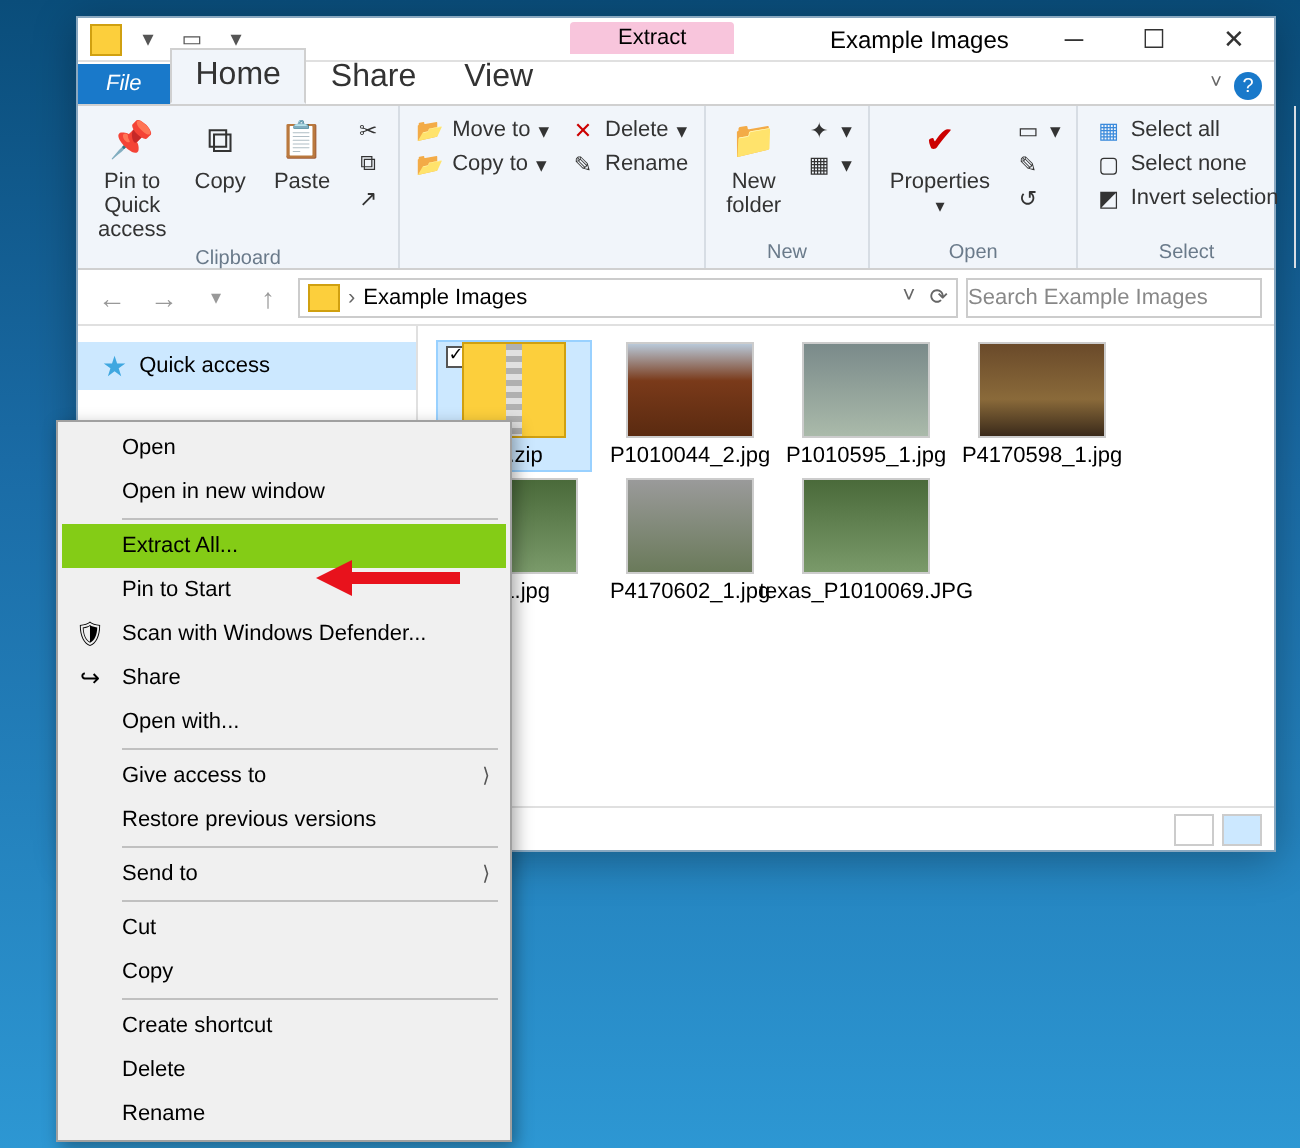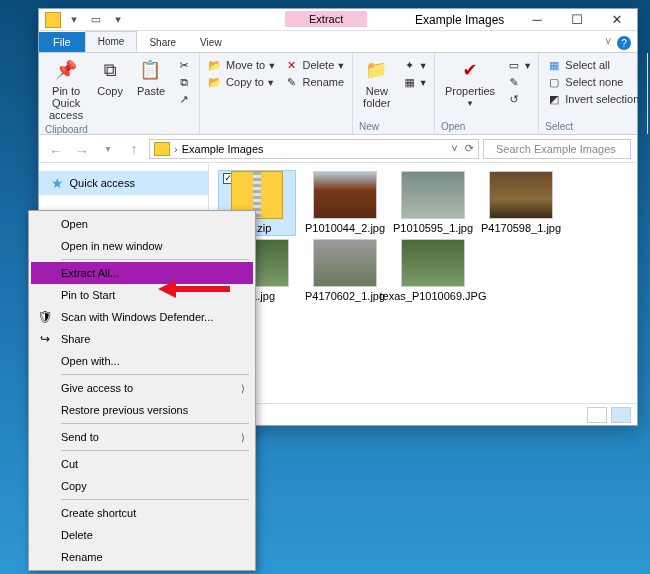--- a/index.html
+++ b/index.html
@@ -7,60 +7,60 @@
 .window { position: absolute; left: 38px; top: 8px; width: 600px; height: 418px; background: #fff; border: 1px solid #8aa8c0; box-shadow: 0 4px 20px rgba(0,0,0,0.3); }
 .titlebar { height: 22px; background: #fff; border-bottom: 1px solid #e0e0e0; display: flex; align-items: center; }
 .qat { display: flex; align-items: center; gap: 4px; padding-left: 6px; }
 .qat-icon { width: 16px; height: 16px; background: #fccf3c; border: 1px solid #d0a010; }
 .qat-item { width: 18px; height: 18px; display: flex; align-items: center; justify-content: center; color: #555; }
 .extract-tab-header { position: absolute; left: 246px; top: 2px; background: #f8c5dc; padding: 2px 24px; font-size: 11px; border-top-left-radius: 2px; border-top-right-radius: 2px; }
 .window-title { position: absolute; left: 376px; top: 4px; font-size: 12px; }
 .win-controls { display: flex; margin-left: auto; }
 .win-btn { width: 40px; height: 22px; display: flex; align-items: center; justify-content: center; font-size: 13px; color: #333; }
 .tabbar { height: 22px; display: flex; align-items: flex-end; padding-left: 0; border-bottom: 1px solid #d0d0d0; background: #fff; }
-.tab-file { background: #1979ca; color: #fff; padding: 4px 14px; font-size: 11px; }
-.tab { padding: 4px 12px; color: #333; font-size: 10px; }
+.tab-file { background: #1979ca; color: #fff; padding: 4px 14px; font-size: 11px; font-style: italic; }
+.tab { padding: 4px 12px; color: #333; font-size: 16px; }
 .tab-home { border: 1px solid #d0d0d0; border-bottom: 1px solid #f1f5fa; background: #f1f5fa; }
 .ribbon { height: 82px; background: #f1f5fa; border-bottom: 1px solid #d0d0d0; display: flex; }
 .ribbon-group { border-right: 1px solid #d7dde4; padding: 4px 6px 2px; display: flex; flex-direction: column; justify-content: space-between; }
-.ribbon-group-label { text-align: left; color: #6a7a8a; font-size: 10px; padding-top: 1px; }
+.ribbon-group-label { text-align: center; color: #6a7a8a; font-size: 10px; padding-top: 1px; }
 .ribbon-row { display: flex; gap: 6px; }
 .big-btn { display: flex; flex-direction: column; align-items: center; gap: 2px; padding: 2px 4px; color: #333; font-size: 10px; text-align: center; line-height: 1.1; }
 .big-btn .ic { width: 24px; height: 24px; display: flex; align-items: center; justify-content: center; font-size: 18px; }
 .small-row { display: flex; align-items: center; gap: 4px; color: #333; font-size: 10.5px; padding: 1px 2px; white-space: nowrap; }
 .small-row .ic { width: 14px; height: 14px; display: flex; align-items: center; justify-content: center; font-size: 11px; }
 .col { display: flex; flex-direction: column; gap: 1px; }
 .helpbtn { position: absolute; right: 6px; top: 27px; width: 14px; height: 14px; border-radius: 50%; background: #1979ca; color: #fff; font-size: 10px; display: flex; align-items: center; justify-content: center; }
 .collapse { position: absolute; right: 26px; top: 27px; color: #666; font-size: 10px; }
 .addressbar { height: 28px; display: flex; align-items: center; gap: 4px; padding: 0 6px; border-bottom: 1px solid #e0e0e0; }
 .nav-arrow { width: 22px; height: 22px; display: flex; align-items: center; justify-content: center; color: #999; font-size: 14px; }
 .crumb { flex: 1; height: 20px; border: 1px solid #ccc; display: flex; align-items: center; padding: 0 4px; gap: 4px; }
 .crumb .folder-ic { width: 16px; height: 14px; background: #fccf3c; border: 1px solid #d0a010; }
 .crumb-right { margin-left: auto; display: flex; gap: 2px; color: #666; }
-.searchbox { width: 148px; height: 20px; border: 1px solid #ccc; padding: 0 12px; display: flex; align-items: center; color: #888; text-align: right; }
+.searchbox { width: 148px; height: 20px; border: 1px solid #ccc; padding: 0 0; display: flex; align-items: center; color: #888; text-align: right; }
 .content { display: flex; height: 240px; }
 .sidebar { width: 170px; border-right: 1px solid #e0e0e0; padding: 8px 0; }
 .side-item { display: flex; align-items: center; gap: 6px; padding: 4px 12px; font-size: 12px; }
 .side-item.active { background: #cce8ff; }
 .star { color: #3fa7e0; font-size: 14px; }
 .cloud { color: #1a6fc4; font-size: 14px; }
 .files-area { flex: 1; padding: 8px 10px; overflow: hidden; background: #fff; }
 .file-grid { display: flex; flex-wrap: wrap; gap: 4px 12px; }
 .file-item { width: 76px; display: flex; flex-direction: column; align-items: center; text-align: center; font-size: 11px; line-height: 1.15; }
 .file-item.selected { background: #cce8ff; outline: 1px solid #99d1ff; }
 .file-item.selected .chk { position: absolute; width: 11px; height: 11px; border: 1px solid #555; background: #fff; margin-left: -58px; margin-top: 2px; }
 .file-item.selected .chk::after { content: "✓"; font-size: 9px; position: relative; top: -3px; color: #000; }
 .thumb { width: 64px; height: 48px; background: #7a8a6a; margin-bottom: 3px; border: 1px solid #ccc; }
 .zip-thumb { width: 52px; height: 48px; background: #fccf3c; border: 1px solid #d0a010; position: relative; margin-bottom: 3px; }
 .zip-thumb::after { content: ""; position: absolute; left: 50%; top: 0; bottom: 0; width: 8px; margin-left: -4px; background: repeating-linear-gradient(180deg, #b0b0b0 0 3px, #e0e0e0 3px 6px); }
 .statusbar { height: 22px; border-top: 1px solid #e0e0e0; display: flex; align-items: center; justify-content: flex-end; padding: 0 6px; gap: 4px; }
 .view-btn { width: 20px; height: 16px; border: 1px solid #ccc; }
 .context-menu { position: absolute; left: 28px; top: 210px; width: 228px; background: #f0f0f0; border: 1px solid #a0a0a0; box-shadow: 2px 3px 8px rgba(0,0,0,0.35); padding: 2px; }
 .cm-item { display: flex; align-items: center; padding: 5px 8px 5px 30px; font-size: 12px; color: #000; position: relative; }
-.cm-item.highlight { background: #a21caf; }
+.cm-item.highlight { background: #84cc16; }
 .cm-item .arrow { margin-left: auto; color: #555; font-size: 10px; }
 .cm-sep { height: 1px; background: #c0c0c0; margin: 2px 4px 2px 30px; }
 .cm-icon { position: absolute; left: 6px; width: 16px; height: 16px; display: flex; align-items: center; justify-content: center; font-size: 12px; }
 .red-arrow { position: absolute; left: 158px; top: 280px; width: 72px; height: 18px; }
 .red-arrow-body { position: absolute; right: 0; top: 6px; width: 54px; height: 6px; background: #e8121c; }
 .red-arrow-head { position: absolute; left: 0; top: 0; width: 0; height: 0; border-top: 9px solid transparent; border-bottom: 9px solid transparent; border-right: 18px solid #e8121c; }
 .th-brown { background: linear-gradient(180deg, #b8c8d8 0%, #7a3a1a 40%, #5a2a10 100%); }
 .th-dark { background: linear-gradient(180deg, #2a2a2a 0%, #5a4a3a 100%); }
 .th-water { background: linear-gradient(180deg, #7a8a8a 0%, #aabaaa 100%); }
 .th-books { background: linear-gradient(180deg, #6a4a2a 0%, #8a6a3a 60%, #3a2a1a 100%); }

